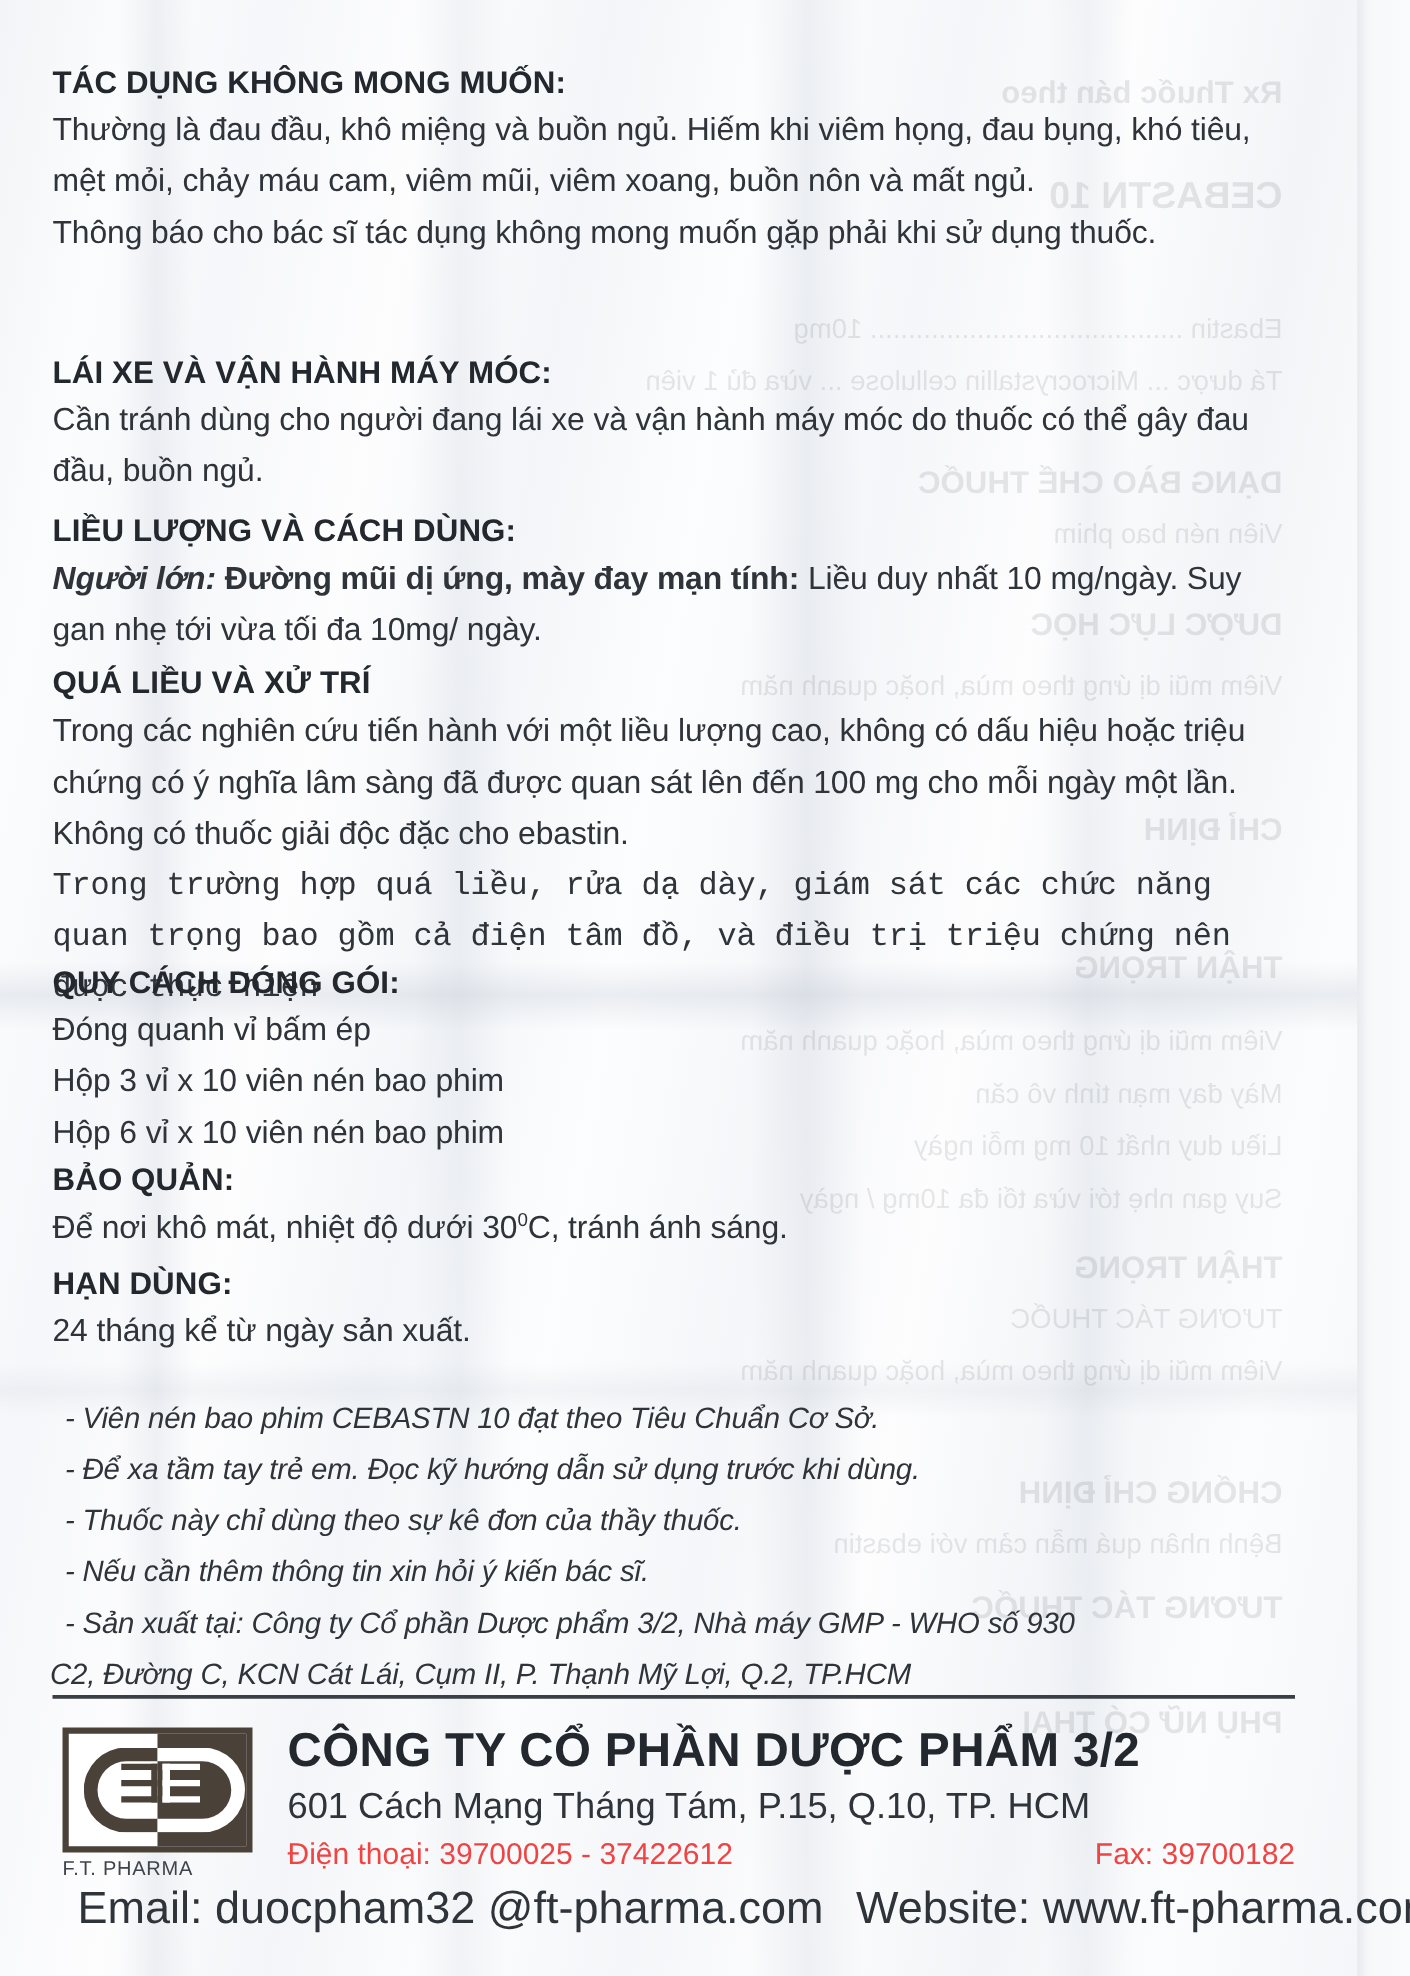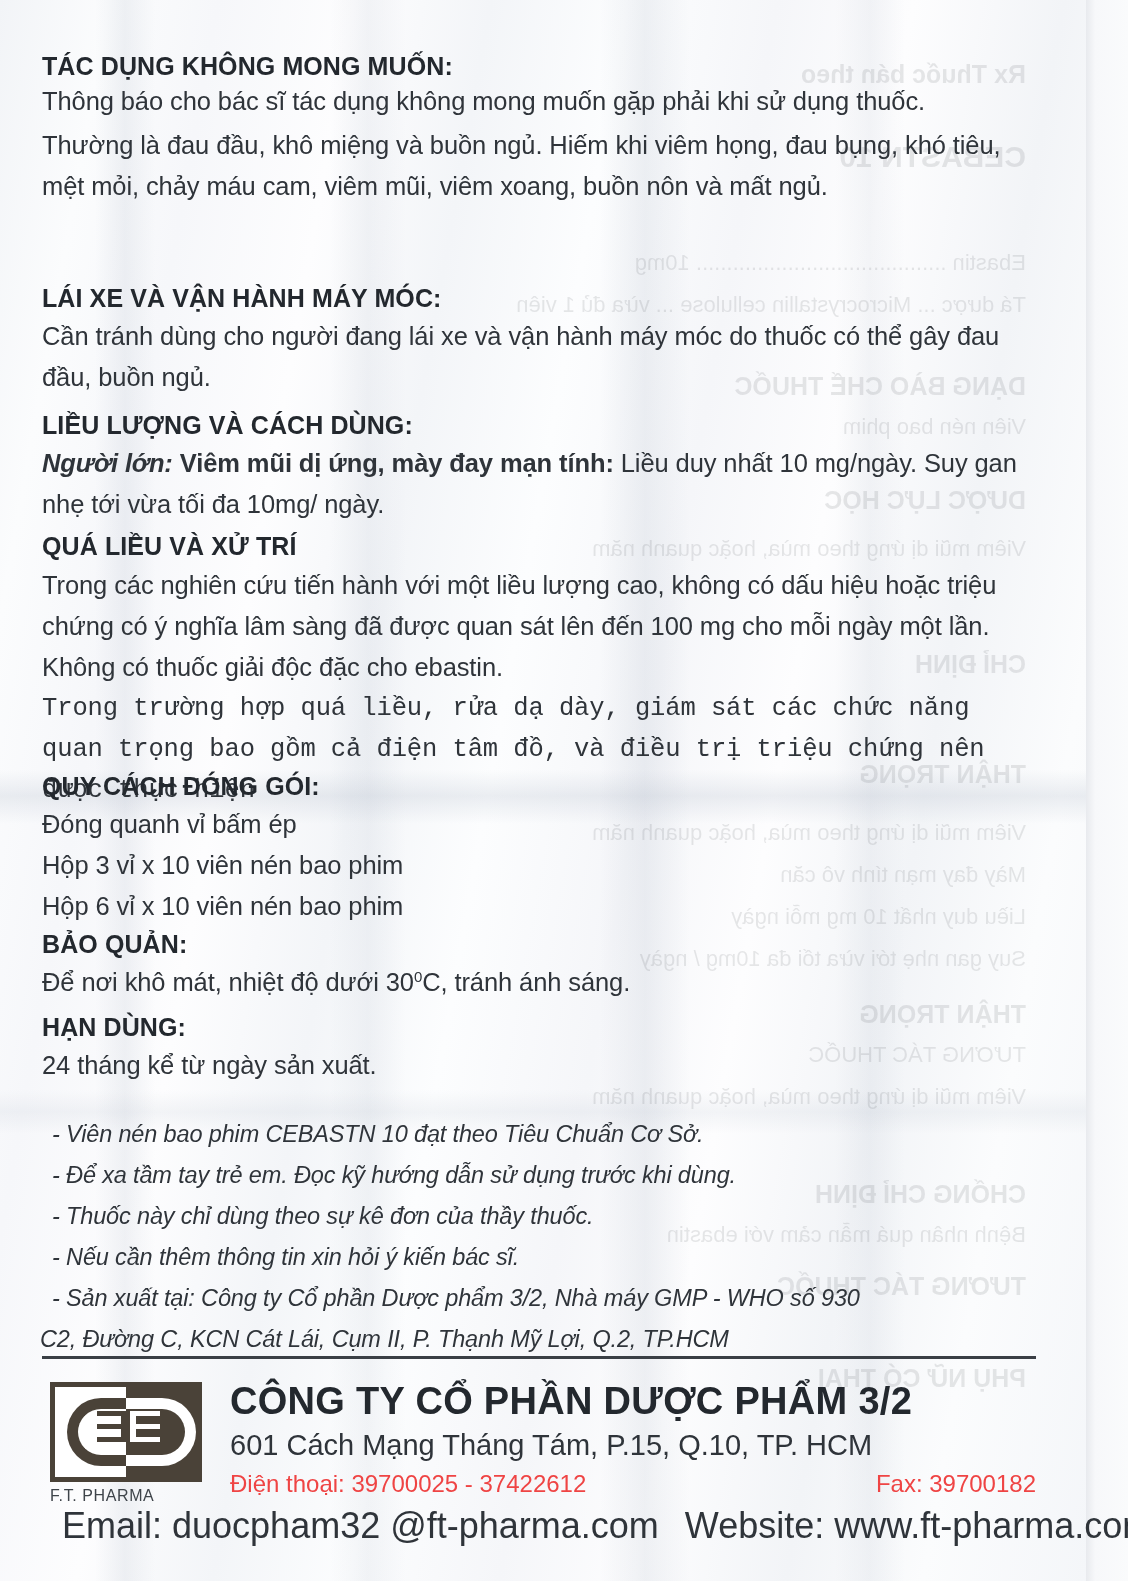--- a/index.html
+++ b/index.html
@@ -159,32 +159,32 @@
   <div style="left:60px;top:1180px;font-size:25px;font-weight:bold;">CHỐNG CHỈ ĐỊNH</div>
   <div style="left:60px;top:1222px;font-size:22px;">Bệnh nhân quá mẫn cảm với ebastin</div>
   <div style="left:60px;top:1272px;font-size:25px;font-weight:bold;">TƯƠNG TÁC THUỐC</div>
   <div style="left:60px;top:1364px;font-size:25px;font-weight:bold;">PHỤ NỮ CÓ THAI</div>
 </div>
 
 <div id="content">
 
   <div class="blk" style="top:52px;">
     <h2 class="hd">TÁC DỤNG KHÔNG MONG MUỐN:</h2>
+    <p class="bd" style="margin-top:3px;">Thường là đau đầu, khô miệng và buồn ngủ. Hiếm khi viêm họng, đau bụng, khó tiêu, mệt mỏi, chảy máu cam, viêm mũi, viêm xoang, buồn nôn và mất ngủ.</p>
     <p class="bd" style="margin-top:0;">Thông báo cho bác sĩ tác dụng không mong muốn gặp phải khi sử dụng thuốc.</p>
-    <p class="bd" style="margin-top:3px;">Thường là đau đầu, khô miệng và buồn ngủ. Hiếm khi viêm họng, đau bụng, khó tiêu, mệt mỏi, chảy máu cam, viêm mũi, viêm xoang, buồn nôn và mất ngủ.</p>
   </div>
 
   <div class="blk" style="top:284px;">
     <h2 class="hd">LÁI XE VÀ VẬN HÀNH MÁY MÓC:</h2>
     <p class="bd" style="margin-top:3px;">Cần tránh dùng cho người đang lái xe và vận hành máy móc do thuốc có thể gây đau đầu, buồn ngủ.</p>
   </div>
 
   <div class="blk" style="top:411px;">
     <h2 class="hd">LIỀU LƯỢNG VÀ CÁCH DÙNG:</h2>
-    <p class="bd" style="margin-top:3px;"><i><b>Người lớn:</b></i> <b>Viêm mũi dị ứng, mày đay mạn tính:</b><span> Liều duy nhất 10 mg/ngày. Suy gan nhẹ tới vừa tối đa 10mg/ ngày.</span></p>
+    <p class="bd" style="margin-top:3px;"><i><b>Người lớn:</b></i> <b>Đường mũi dị ứng, mày đay mạn tính:</b><span> Liều duy nhất 10 mg/ngày. Suy gan nhẹ tới vừa tối đa 10mg/ ngày.</span></p>
   </div>
 
   <div class="blk" style="top:532px;">
     <h2 class="hd">QUÁ LIỀU VÀ XỬ TRÍ</h2>
     <p class="bd" style="margin-top:4px;">Trong các nghiên cứu tiến hành với một liều lượng cao, không có dấu hiệu hoặc triệu chứng có ý nghĩa lâm sàng đã được quan sát lên đến 100 mg cho mỗi ngày một lần. Không có thuốc giải độc đặc cho ebastin.</p>
     <p class="bd" style="margin-top:0;font-family:Liberation Mono, monospace;">Trong trường hợp quá liều, rửa dạ dày, giám sát các chức năng quan trọng bao gồm cả điện tâm đồ, và điều trị triệu chứng nên được thực hiện</p>
   </div>
 
   <div class="blk" style="top:772px;">
     <h2 class="hd">QUY CÁCH ĐÓNG GÓI:</h2>

